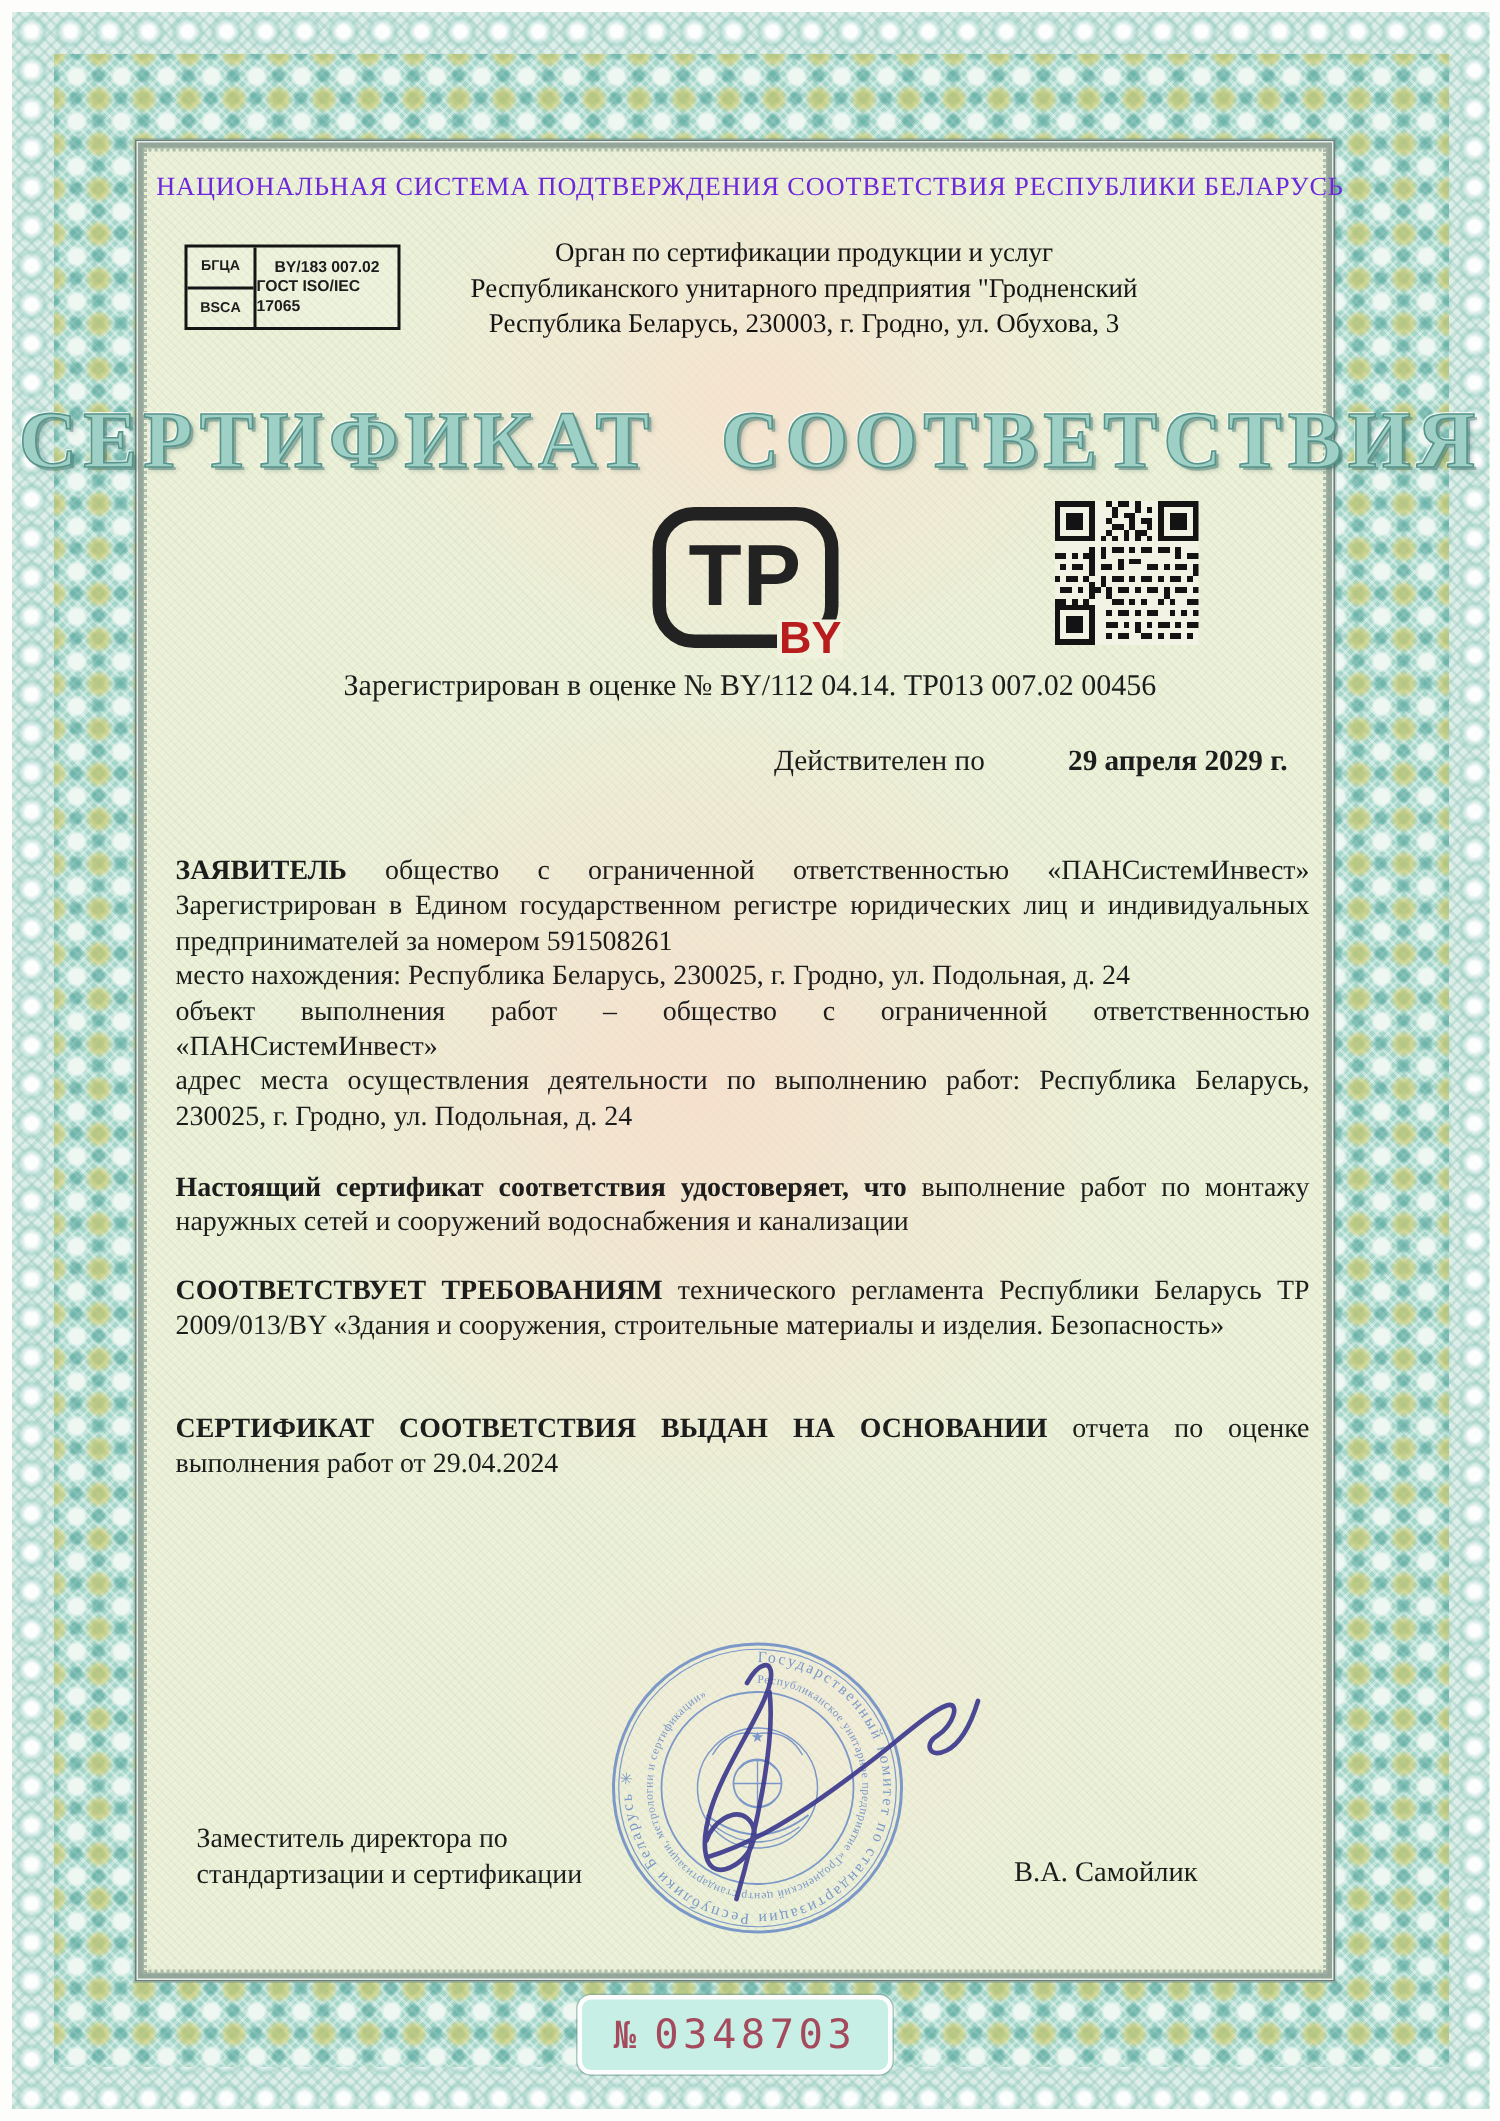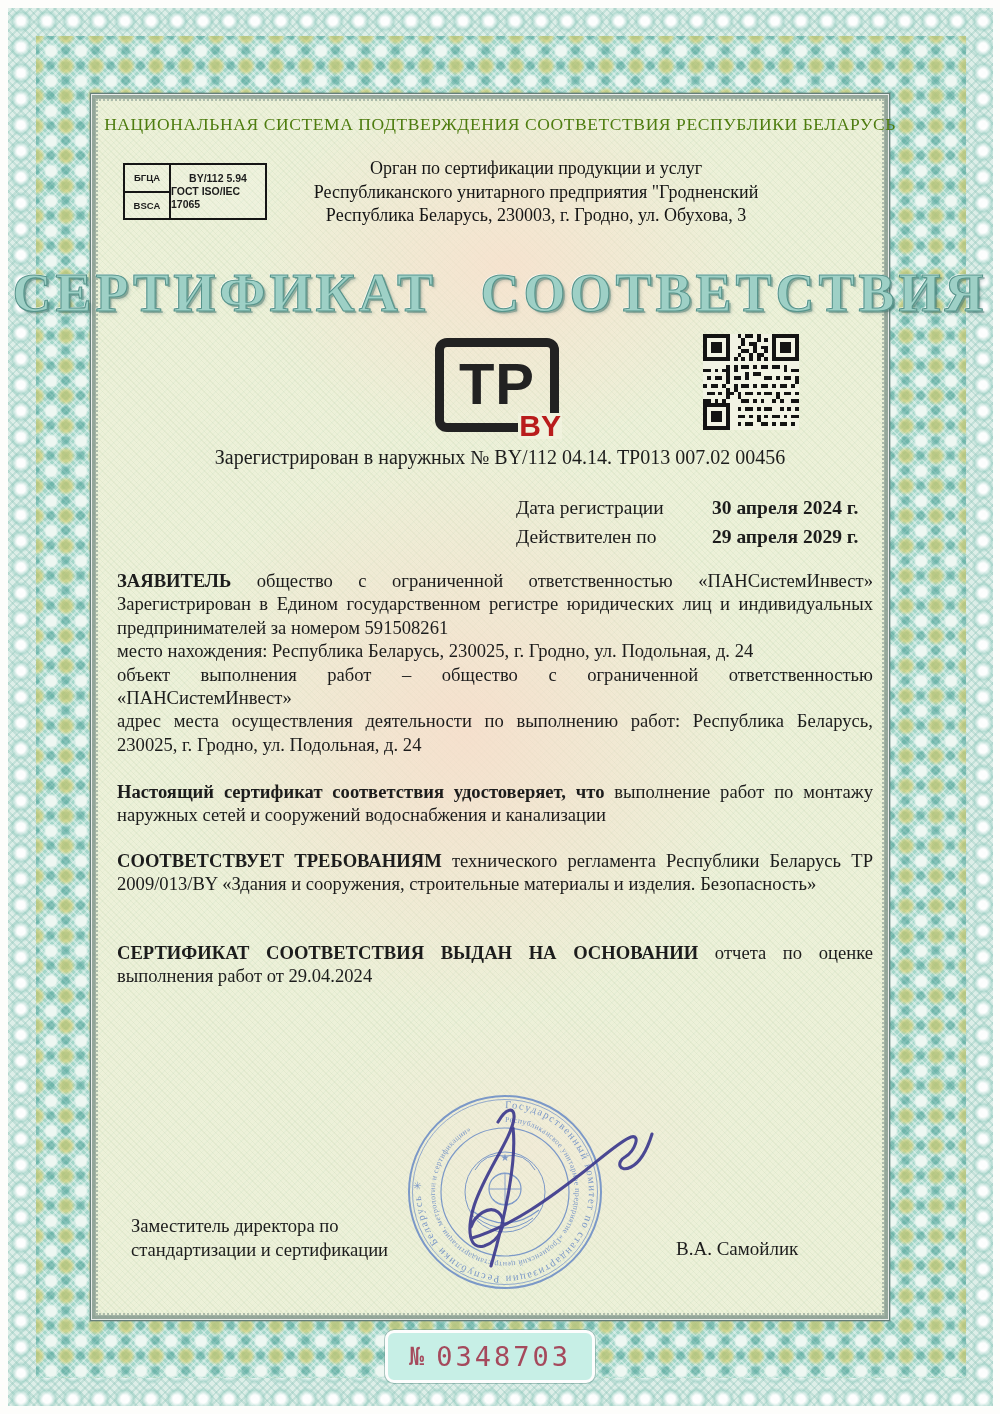--- a/index.html
+++ b/index.html
@@ -36,38 +36,38 @@
       #edf1d9;
     border:1px solid #66807a;
     box-shadow:0 0 0 1px rgba(102,128,122,.35), inset 0 0 0 1px rgba(255,255,255,.8),
                inset 0 0 0 4px rgba(102,128,122,.22), inset 0 0 0 5px rgba(102,128,122,.55);}
   .frame-dots{position:absolute;left:96px;top:99px;width:784px;height:1212px;
     border:2px dotted rgba(102,128,122,.45);pointer-events:none;}
 
   
   .abs{position:absolute;}
   .center{text-align:center;}
-  .header-line{left:0;right:0;top:114px;font-size:17.5px;letter-spacing:.6px;color:#4d7c0f;}
+  .header-line{left:0;right:0;top:114px;font-size:17.5px;letter-spacing:.6px;color:#6d28d9;}
   .org-block{left:256px;top:157px;width:560px;font-size:18px;line-height:23.5px;color:#141414;}
 
   .accred-box{left:123px;top:163px;width:140px;height:53px;border:2.5px solid #151515;
     display:flex;background:rgba(255,255,255,.12);}
   .accred-left{width:44px;border-right:2px solid #151515;display:flex;flex-direction:column;}
   .accred-cell{flex:1;display:flex;align-items:center;justify-content:center;
     font-family:"Liberation Sans",sans-serif;font-weight:bold;font-size:9.5px;}
   .accred-cell.top{border-bottom:2px solid #151515;}
   .accred-right{flex:1;display:flex;flex-direction:column;align-items:center;justify-content:center;
     font-family:"Liberation Sans",sans-serif;font-weight:bold;font-size:10.5px;line-height:13px;}
 
   .cert-title{left:0;right:0;top:262px;font-weight:bold;font-size:54px;letter-spacing:4px;
     word-spacing:26px;color:#9ed0c6;-webkit-text-stroke:1.1px #579density;
     -webkit-text-stroke:1.1px #57948b;
     text-shadow:2px 2px 0 rgba(64,118,110,.45), -1px -1px 0 rgba(255,255,255,.75), 3px 3px 3px rgba(60,100,95,.25);}
 
-  .tp-logo{left:435px;top:338px;width:106px;height:76px;border:9px solid #222;border-radius:12px;
+  .tp-logo{left:435px;top:338px;width:106px;height:76px;border:9px solid #222;border-radius:28px;
     display:flex;align-items:center;justify-content:center;}
   .tp-main{font-family:"Liberation Sans",sans-serif;font-weight:bold;font-size:58px;color:#222;
     letter-spacing:1px;margin-top:-4px;}
   .tp-sub{position:absolute;right:-12px;bottom:-16px;background:#f0f2dd;padding:0 1px;
     font-family:Liberation Sans, sans-serif;font-weight:bold;font-size:30px;color:#b91c1c;line-height:26px;}
 
   .qr{left:703px;top:334px;width:96px;height:96px;}
 
   .reg-line{left:0;right:0;top:446px;font-size:20px;}
   .reg-line b{font-weight:normal;}
@@ -108,21 +108,21 @@
   <div class="frame-dots"></div>
 
   <div class="abs center header-line">НАЦИОНАЛЬНАЯ СИСТЕМА ПОДТВЕРЖДЕНИЯ СООТВЕТСТВИЯ РЕСПУБЛИКИ БЕЛАРУСЬ</div>
 
   <div class="abs accred-box">
     <div class="accred-left">
       <div class="accred-cell top">БГЦА</div>
       <div class="accred-cell">BSCA</div>
     </div>
     <div class="accred-right">
-      <div>BY/112 5.94</div>
+      <div>BY/183 007.02</div>
       <div>ГОСТ ISO/IEC 17065</div>
     </div>
   </div>
 
   <div class="abs center org-block">
     <div>Орган по сертификации продукции и услуг</div>
     <div>Республиканского унитарного предприятия "Гродненский</div>
     <div>Республика Беларусь, 230003, г. Гродно, ул. Обухова, 3</div>
   </div>
 
@@ -135,28 +135,24 @@
 
   <svg class="abs qr" viewBox="0 0 25 25" shape-rendering="crispEdges">
     <rect x="0" y="0" width="25" height="25" fill="#f2f3e4"></rect>
     <path fill="#131313" d="M0,0h7v7h-7z M18,0h7v7h-7z M0,18h7v7h-7z"></path>
     <path fill="#f2f3e4" d="M1,1h5v5h-5z M19,1h5v5h-5z M1,19h5v5h-5z"></path>
     <path fill="#131313" d="M2,2h3v3h-3z M20,2h3v3h-3z M2,20h3v3h-3z"></path>
     <path fill="#131313" d="M9,0h1v1h-1z M11,0h2v1h-2z M14,0h1v2h-1z M16,1h1v1h-1z M10,1h1v2h-1z M12,2h2v1h-2z M9,3h1v1h-1z M13,3h1v2h-1z M15,3h2v1h-2z M10,4h2v1h-2z M16,4h1v1h-1z M9,5h1v1h-1z M12,5h1v1h-1z M14,5h2v1h-2z M8,6h1v1h-1z M10,6h1v1h-1z M12,6h1v1h-1z M14,6h1v1h-1z M16,6h1v1h-1z M6,8h1v1h-1z M6,10h1v1h-1z M6,14h1v1h-1z M6,16h1v1h-1z M0,9h2v1h-2z M3,9h1v1h-1z M5,9h2v1h-2z M8,8h1v2h-1z M10,8h2v1h-2z M13,8h1v1h-1z M15,8h2v1h-2z M18,8h2v1h-2z M21,8h1v2h-1z M23,9h2v1h-2z M1,11h1v1h-1z M3,11h2v1h-2z M6,11h1v2h-1z M8,11h2v1h-2z M11,10h1v2h-1z M13,10h2v1h-2z M16,11h2v1h-2z M19,11h1v1h-1z M21,11h2v1h-2z M24,11h1v2h-1z M0,13h1v1h-1z M2,13h2v1h-2z M5,13h1v1h-1z M8,13h1v2h-1z M10,13h2v1h-2z M13,13h1v1h-1z M15,13h2v1h-2z M18,13h1v1h-1z M20,13h2v1h-2z M23,13h1v1h-1z M1,15h2v1h-2z M4,15h1v1h-1z M6,15h2v1h-2z M9,15h1v2h-1z M11,15h2v1h-2z M14,15h1v1h-1z M16,15h2v1h-2z M19,15h1v2h-1z M21,15h2v1h-2z M24,15h1v1h-1z M0,17h2v1h-2z M3,17h1v1h-1z M5,17h1v1h-1z M10,17h2v1h-2z M13,17h1v1h-1z M15,17h1v1h-1z M18,17h1v1h-1z M20,17h1v1h-1z M23,17h2v1h-2z M9,19h1v1h-1z M11,19h2v1h-2z M14,19h1v1h-1z M16,19h2v1h-2z M20,19h1v1h-1z M22,19h1v1h-1z M24,19h1v1h-1z M9,21h2v1h-2z M12,21h1v1h-1z M14,21h1v2h-1z M16,21h1v1h-1z M18,21h2v1h-2z M21,21h1v1h-1z M23,21h2v1h-2z M9,23h1v1h-1z M11,23h2v1h-2z M15,23h2v1h-2z M18,23h1v1h-1z M20,23h2v1h-2z M23,23h1v1h-1z"></path>
   </svg>
 
   <div class="abs center reg-line">
-    <span>Зарегистрирован в наружных </span><b>№ BY/112 04.14. ТР013 007.02 00456</b>
+    <span>Зарегистрирован в оценке </span><b>№ BY/112 04.14. ТР013 007.02 00456</b>
   </div>
 
   <div class="abs dates">
-    <div class="row">
-      <span class="lbl">Дата регистрации</span>
-      <span class="val">30 апреля 2024 г.</span>
-    </div>
     <div class="row">
       <span class="lbl">Действителен по</span>
       <span class="val">29 апреля 2029 г.</span>
     </div>
   </div>
 
   <div class="abs body-text p-applicant">
     <div class="jline"><span class="lead">ЗАЯВИТЕЛЬ</span><span> общество с ограниченной ответственностью «ПАНСистемИнвест»</span></div>
     <div>Зарегистрирован в Едином государственном регистре юридических лиц и индивидуальных предпринимателей за номером 591508261</div>
     <div>место нахождения: Республика Беларусь, 230025, г. Гродно, ул. Подольная, д. 24</div>

